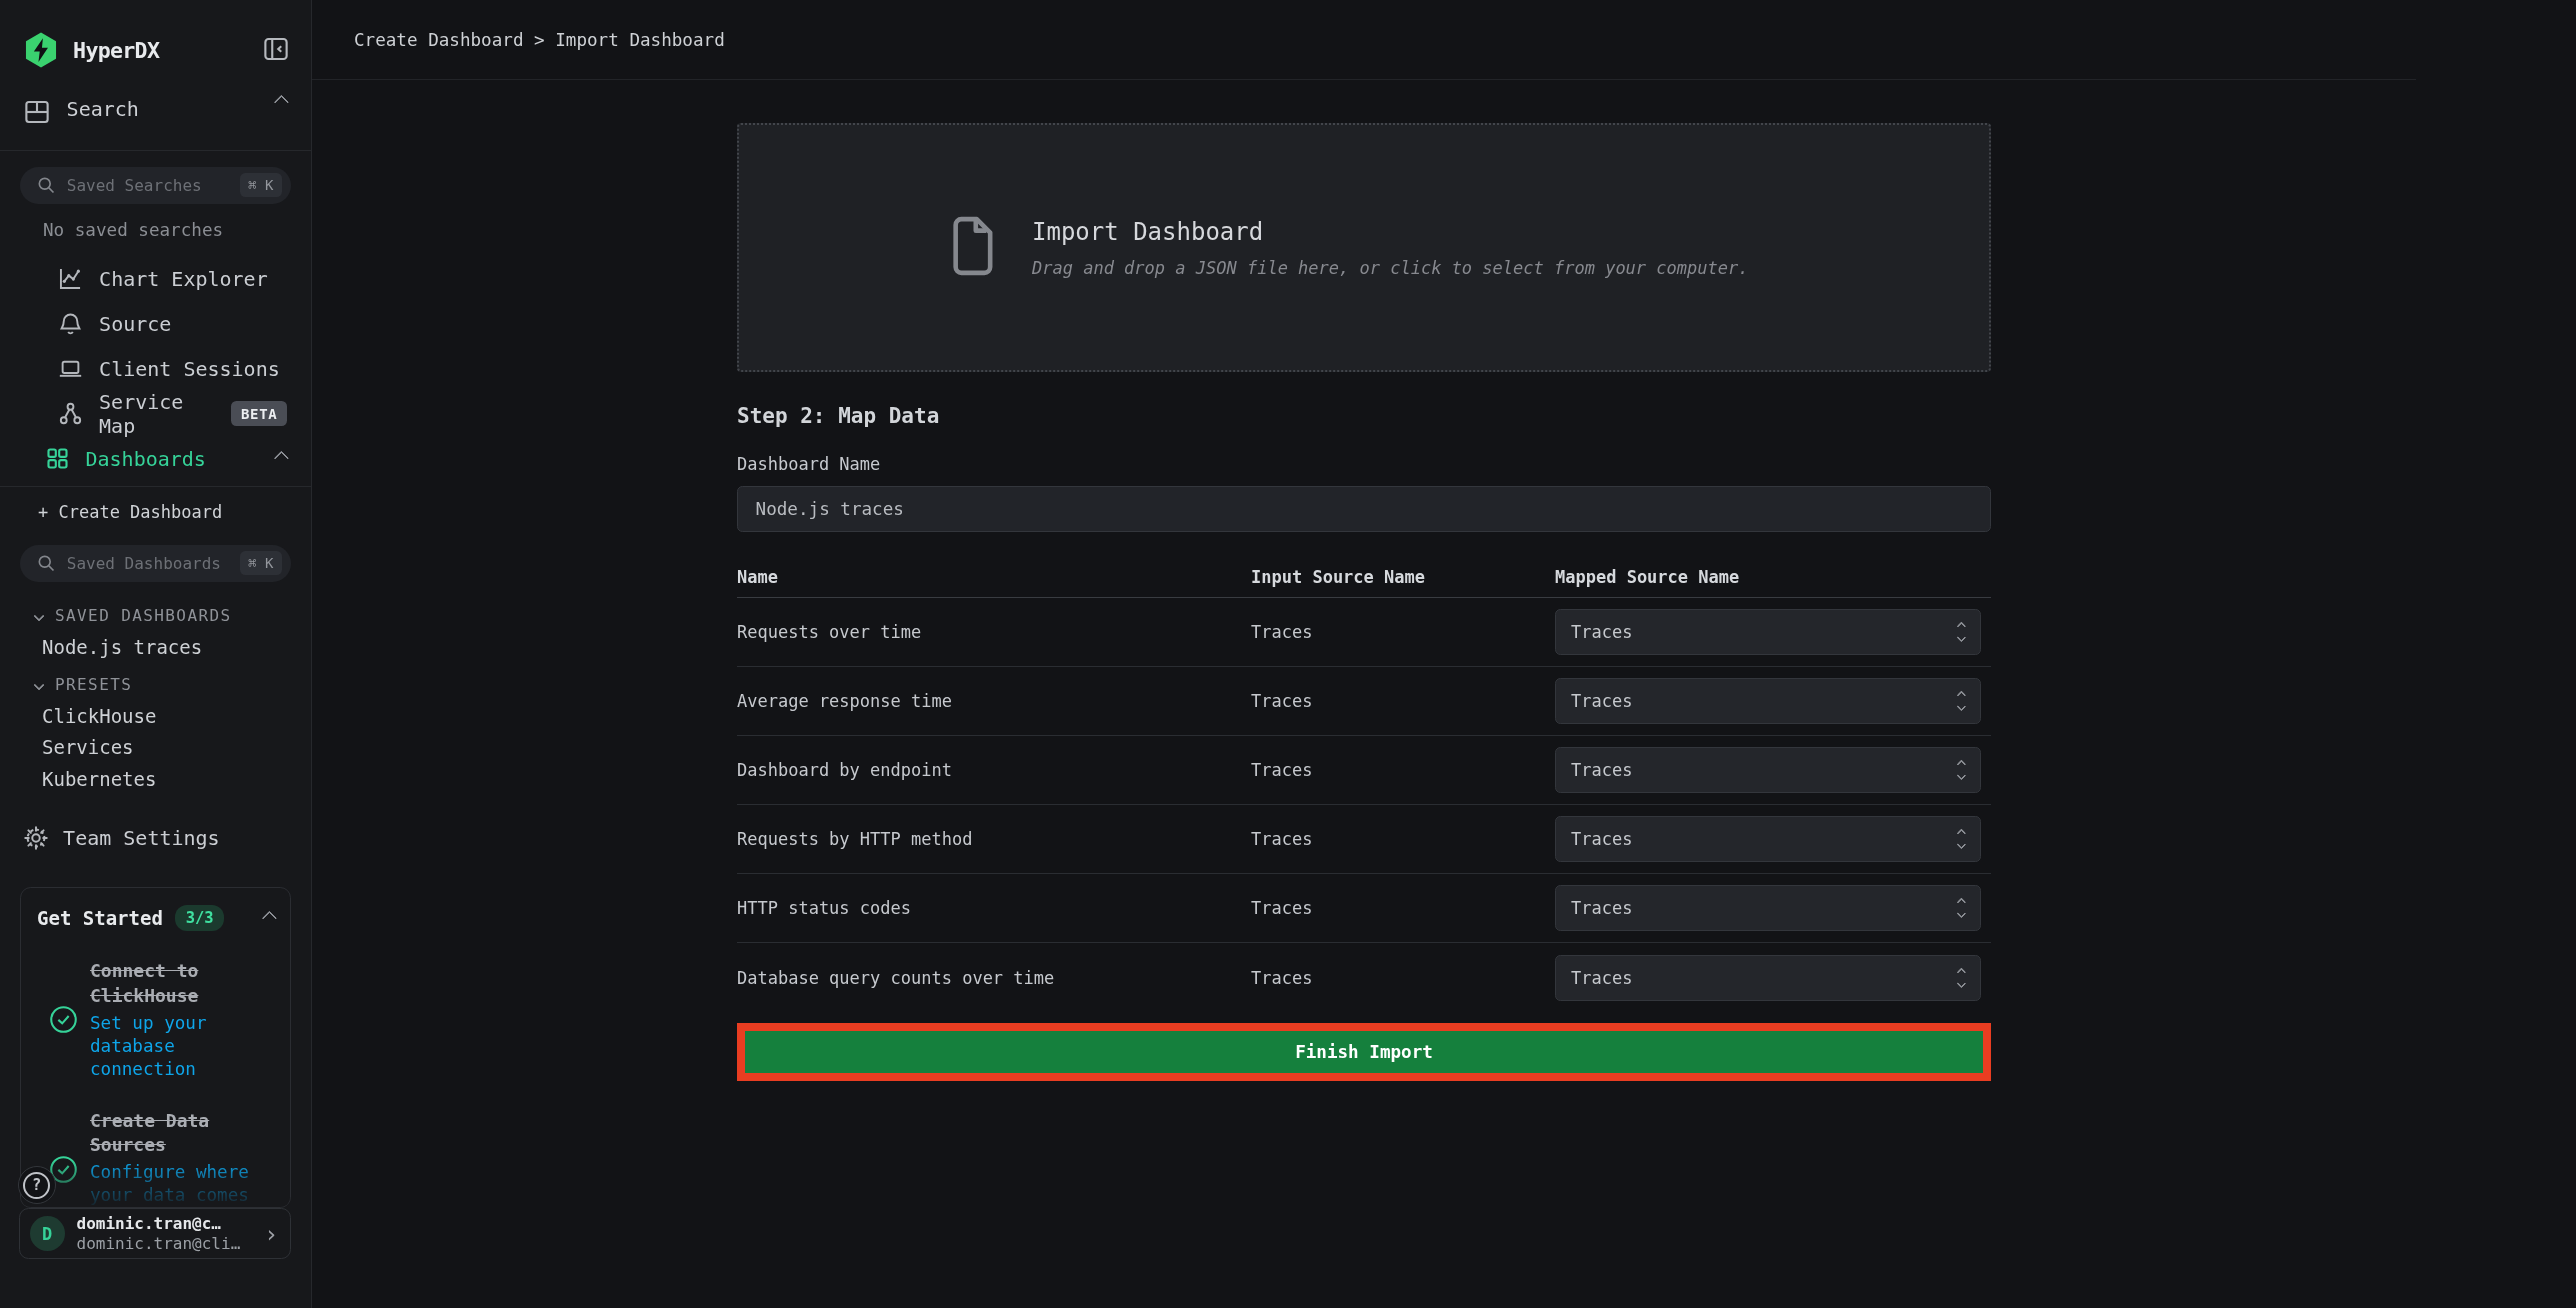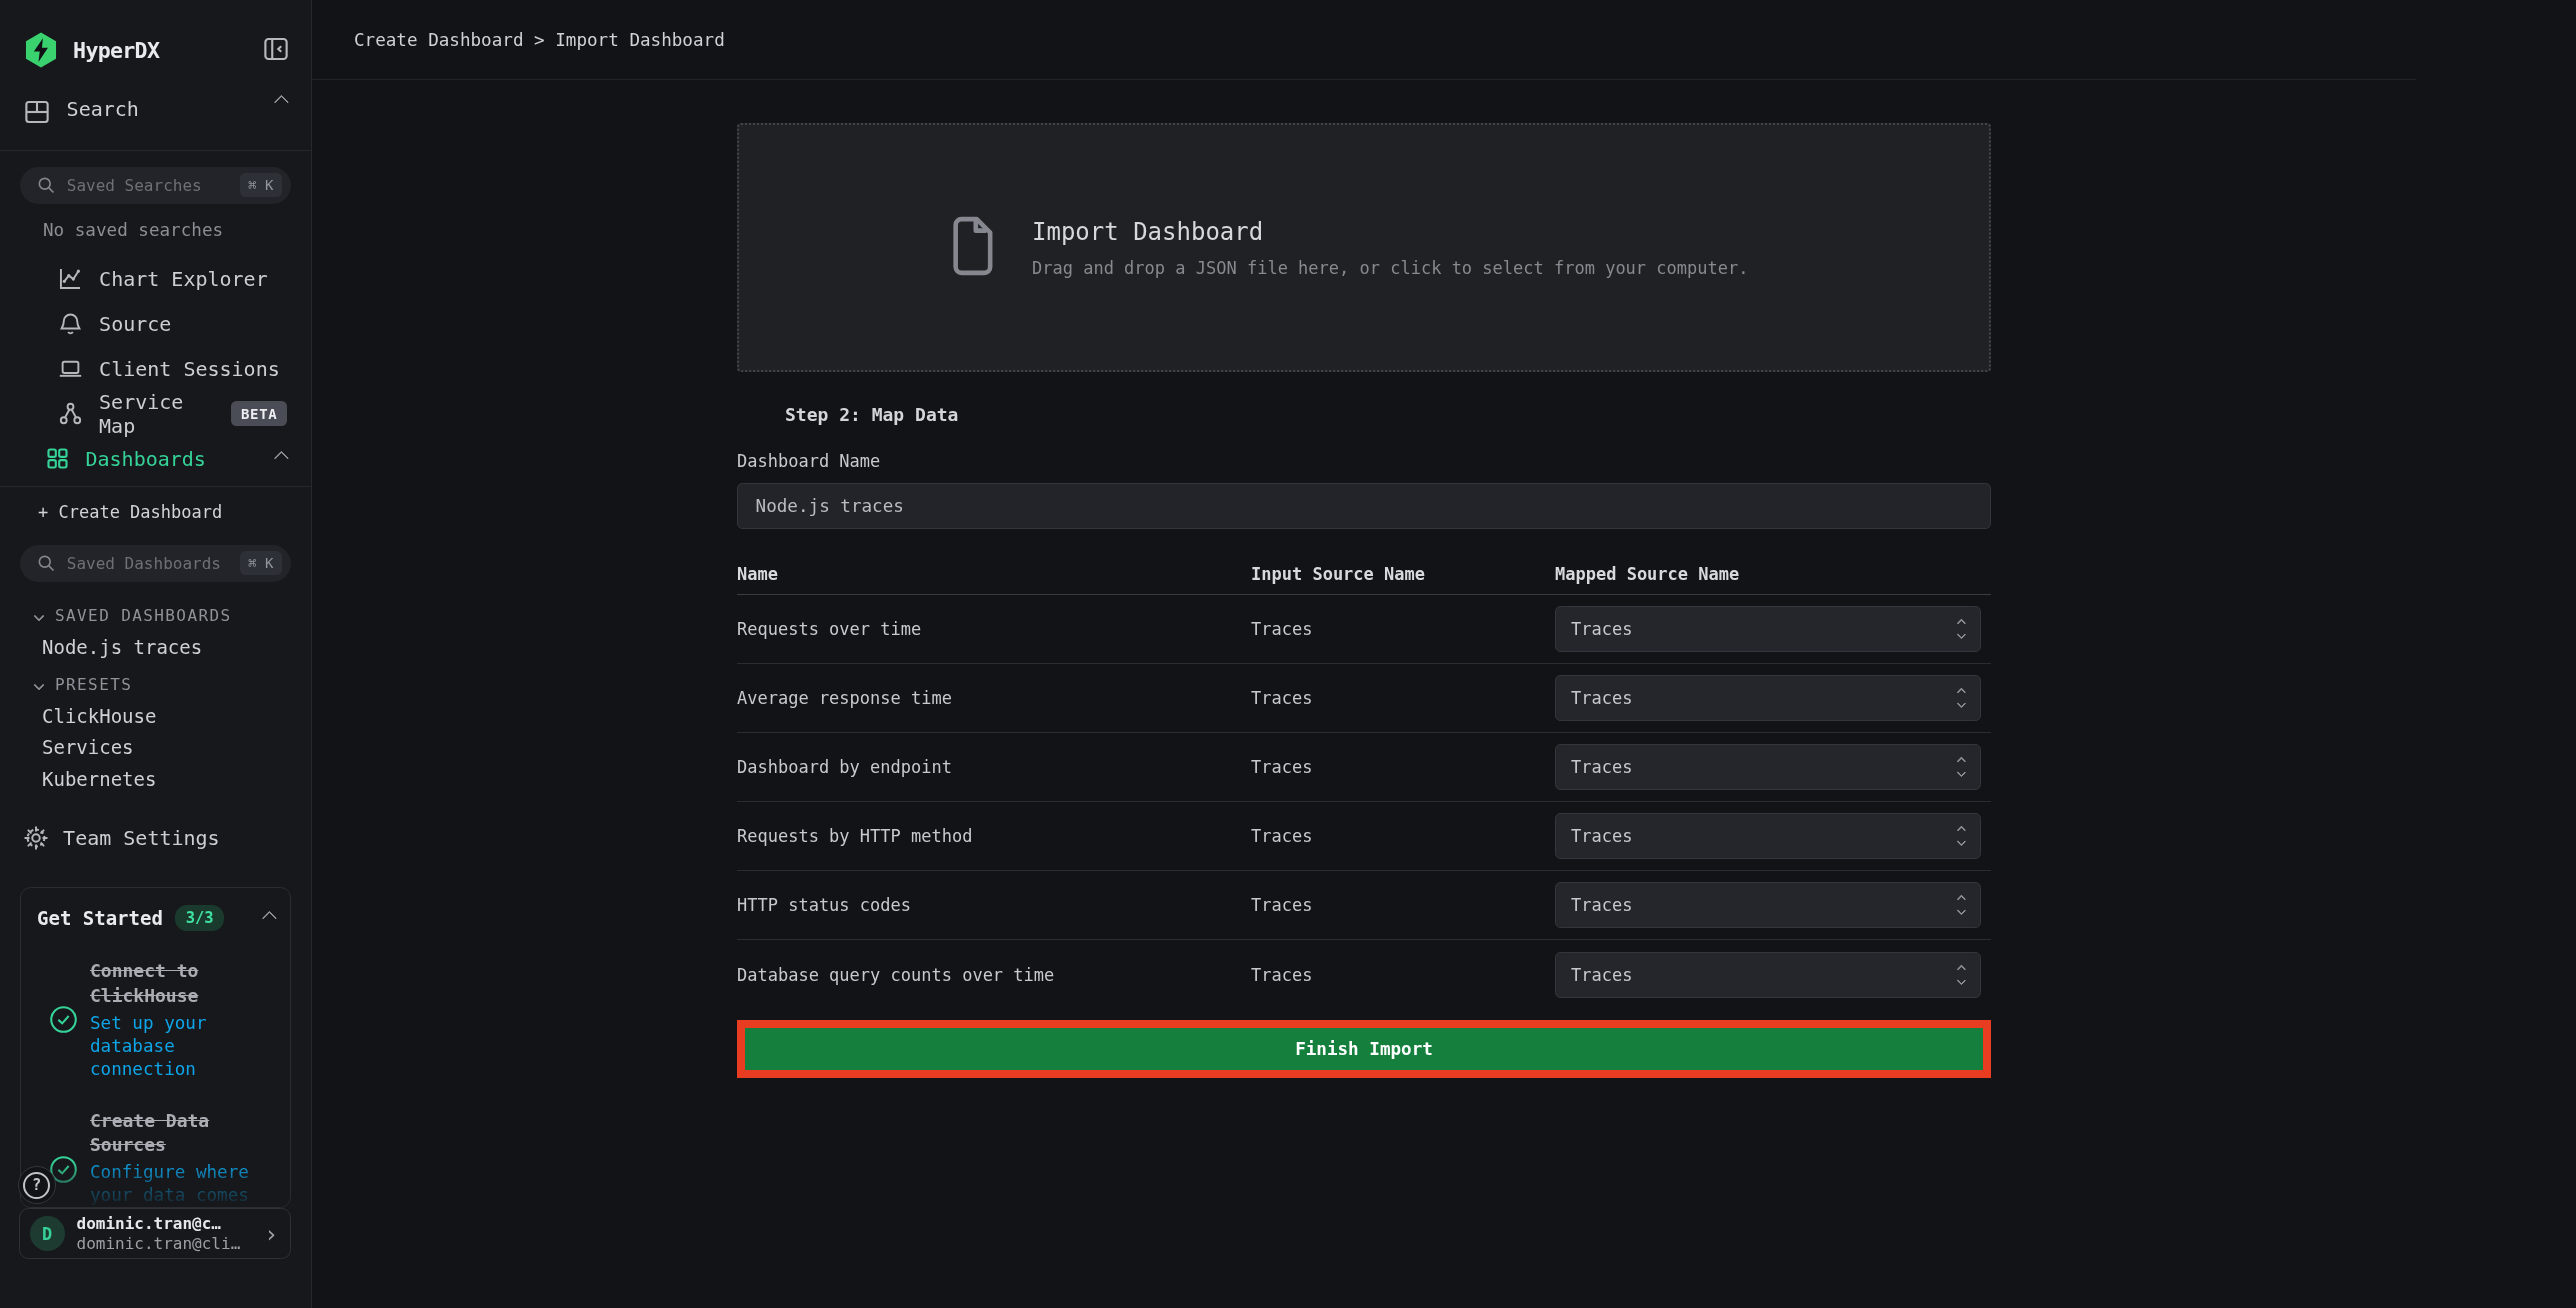--- a/index.html
+++ b/index.html
@@ -82,22 +82,22 @@
   
   .main { flex:1; display:flex; flex-direction:column; background:#121316; }
   .topbar { height:80px; border-bottom:1.4px solid #222428; display:flex; align-items:center; padding-left:42px; }
   .breadcrumb { font-size:17.6px; color:#ced1d5; }
   .content { width:1254px; margin:0 auto; }
   .dropzone { margin-top:43px; height:249px; border:2px dotted #42454b; border-radius:4px;
     background:#1f2125; display:flex; align-items:center; padding-left:209px; cursor:pointer; }
   .dz-icon { color:#85888e; flex-shrink:0; }
   .dz-texts { margin-left:38px; }
   .dz-title { font-size:24px; color:#d6d8dc; }
-  .dz-hint { font-size:17px; color:#87898f; margin-top:12px; }
-  .step-title { margin-top:32px; font-size:18px; font-weight:600; color:#d2d5d9;margin-left:48px; }
+  .dz-hint { font-size:17px; color:#87898f; margin-top:12px;font-style:italic; }
+  .step-title { margin-top:32px; font-size:21px; font-weight:600; color:#d2d5d9; }
   .name-label { margin-top:26px; font-size:17px; color:#c6c9ce; }
   .name-input { margin-top:12px; width:1254px; height:46px; background:#222429; border:1.4px solid #33363c;
     border-radius:5.4px; color:#b9bcc1; font:17.6px "DejaVu Sans Mono",monospace; padding:0 17.6px; outline:none; }
   .map-table { margin-top:24px; }
   .t-head { display:grid; grid-template-columns:514px 304px 437px; align-items:center; height:42px;
     border-bottom:1.4px solid #393c41; }
   .t-head div { font-size:17px; font-weight:bold; color:#d6d9dd; }
   .t-row { display:grid; grid-template-columns:514px 304px 437px; align-items:center; height:69px;
     border-bottom:1.4px solid #2a2d32; }
   .t-row:last-child { border-bottom:none; }

